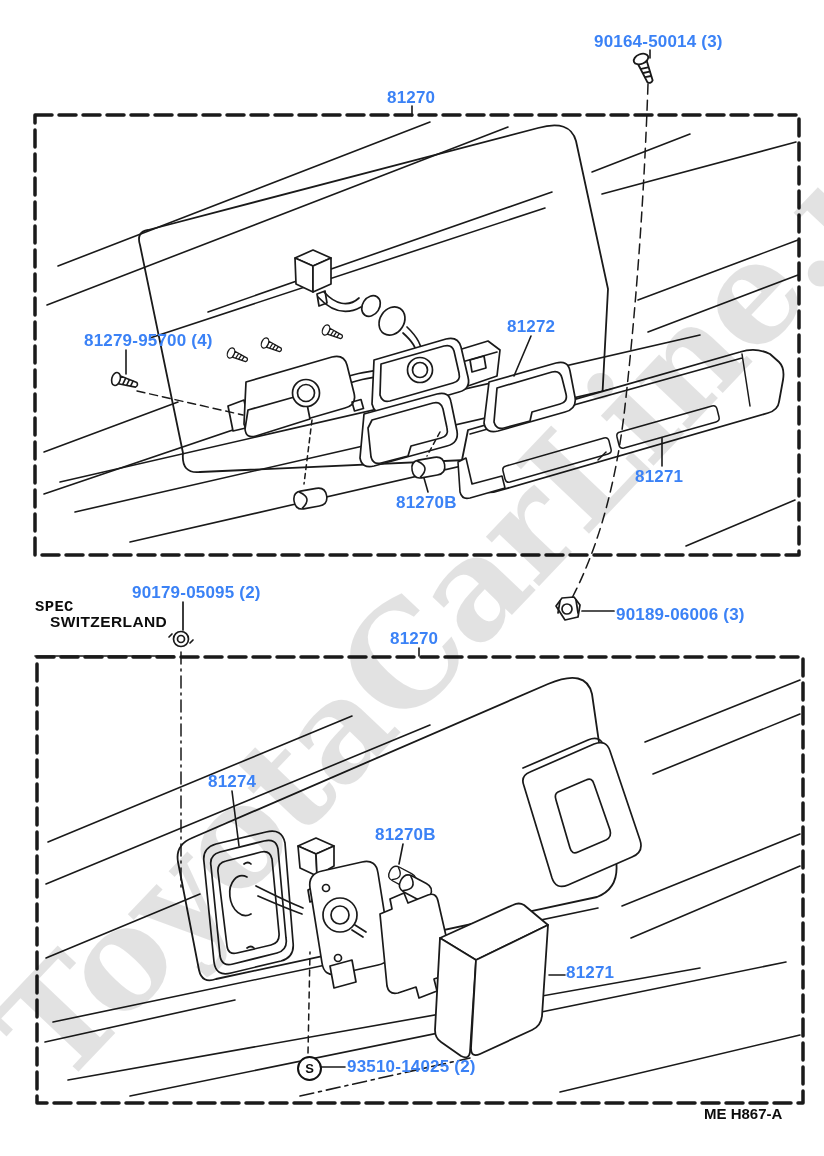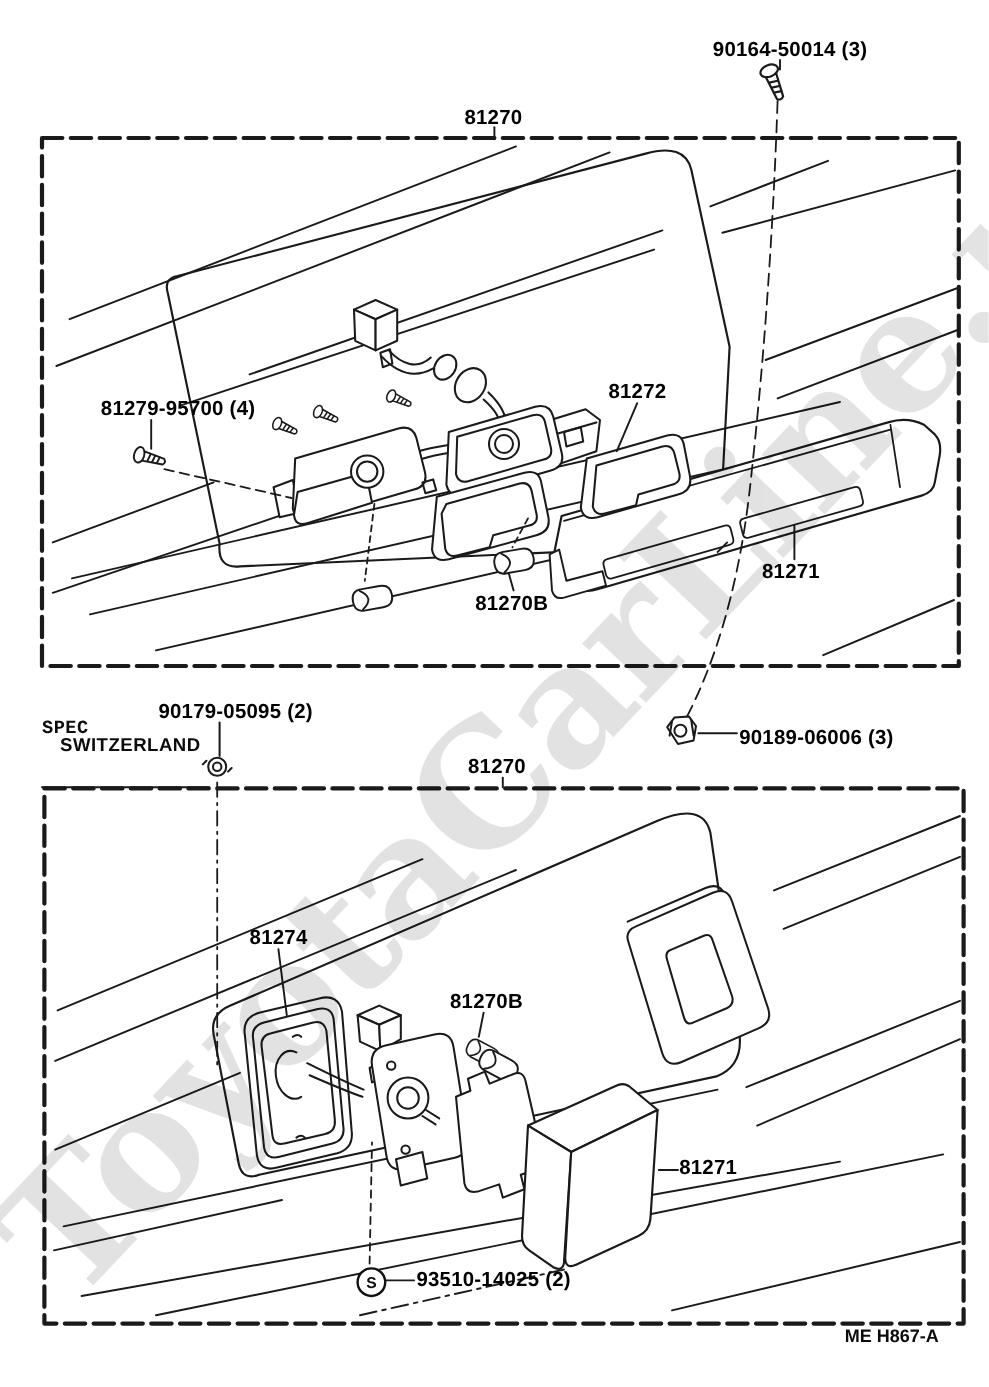--- a/index.html
+++ b/index.html
@@ -5,21 +5,21 @@
   html,body { margin:0; padding:0; background:#ffffff; }
   #page {
     position:relative; width:824px; height:1156px;
     background:#ffffff; overflow:hidden;
     font-family:"Liberation Sans", sans-serif;
   }
   #artwork { position:absolute; left:0; top:0; }
   .callout {
     position:absolute; white-space:nowrap;
     font:700 17px/1.05 "Liberation Sans", sans-serif;
-    color:#000000; letter-spacing:0.2px;
+    color:#3b82f6; letter-spacing:0.2px;
   }
   .spec-note {
     position:absolute; white-space:nowrap;
     font:700 15.5px/1.28 "Liberation Sans", sans-serif;
     color:#0c0c0c; letter-spacing:0.4px;
   }
   .sheet-code {
     position:absolute;
     font:700 15px/1.1 "Liberation Sans", sans-serif;
     color:#0c0c0c;

